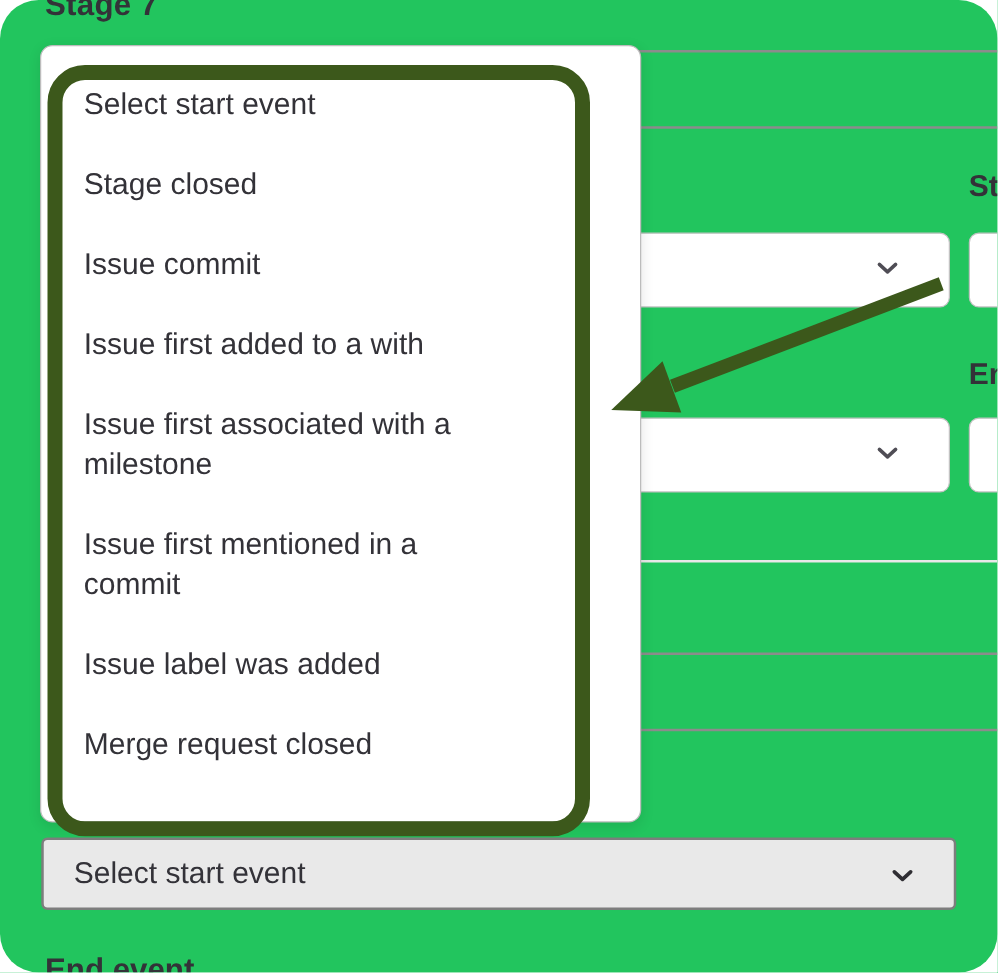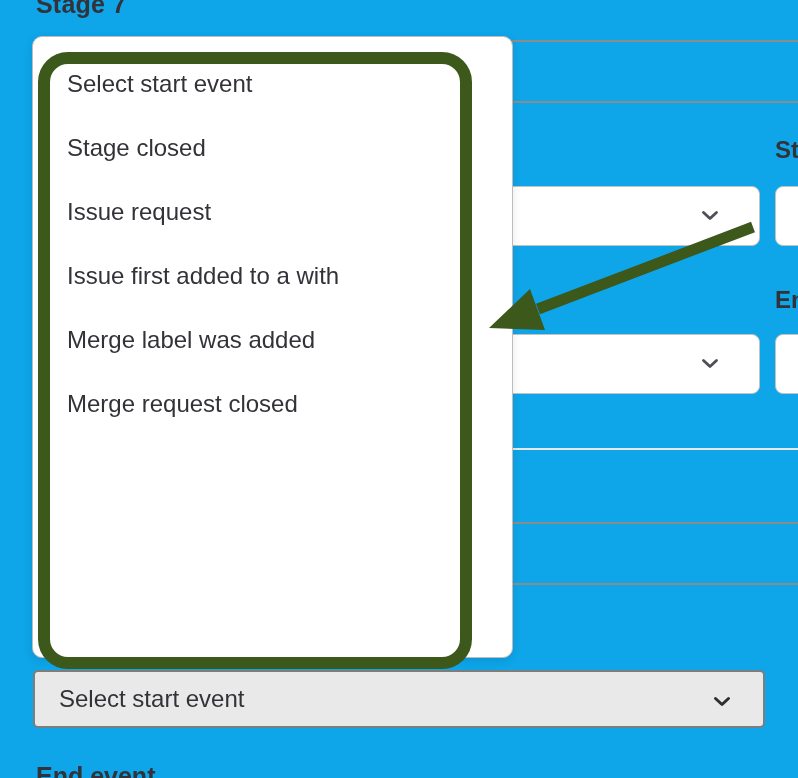--- a/index.html
+++ b/index.html
@@ -8,21 +8,21 @@
     --panel-border:#bcbcbc;
     --divider:#8c8c8c;
     --divider-faint:#e8e8e8;
     --select-border:#c2c2c2;
     --btn-bg:#e9e9e9;
     --btn-border:#7d7d7d;
   }
   *{margin:0;padding:0;box-sizing:border-box;}
   html,body{width:798px;height:778px;overflow:hidden;background:#fff;
     font-family:"Liberation Sans","DejaVu Sans",sans-serif;color:var(--text-color);}
-  .screen{position:relative;width:798px;height:778px;overflow:hidden;background:#0ea5e9;}
+  .screen{position:relative;width:798px;height:778px;overflow:hidden;background:#22c55e;border-radius:31px;}
 
   .stage-title{position:absolute;left:36px;top:-10px;font-size:25px;font-weight:700;letter-spacing:.2px;}
 
   
   .hline{position:absolute;height:2px;background:var(--divider);}
   .hline.faint{height:2px;background:var(--divider-faint);}
   .col-label{position:absolute;font-size:24px;font-weight:700;}
   .bg-select{position:absolute;height:60px;background:#fff;border:1px solid var(--select-border);
     border-radius:8px;}
   .bg-select .chev{position:absolute;right:40px;top:50%;transform:translateY(-50%);color:#4f4d55;}
@@ -85,23 +85,27 @@
   </div>
   <div class="bg-select-stub" style="left:775px;top:334px;"></div>
 
   <div class="hline faint" style="left:350px;top:448px;width:448px;"></div>
   <div class="hline" style="left:350px;top:522px;width:448px;"></div>
   <div class="hline" style="left:350px;top:583px;width:448px;"></div>
 
   <div class="dropdown-panel">
     <div class="dropdown-item">Select start event</div>
     <div class="dropdown-item">Stage closed</div>
-    <div class="dropdown-item">Issue request</div>
+    <div class="dropdown-item">Issue commit</div>
     <div class="dropdown-item">Issue first added to a with</div>
-    <div class="dropdown-item">Merge label was added</div>
+    <div class="dropdown-item">Issue first associated with a
+milestone</div>
+    <div class="dropdown-item">Issue first mentioned in a
+commit</div>
+    <div class="dropdown-item">Issue label was added</div>
     <div class="dropdown-item">Merge request closed</div>
   </div>
 
   <div class="annotation-rect"></div>
   <svg class="annotation-arrow" width="798" height="778" viewBox="0 0 798 778">
     <line x1="753" y1="227" x2="538" y2="309" stroke-width="11"></line>
     <polygon points="489,328 530,289 545,330"></polygon>
   </svg>
 
   <button class="main-select">

